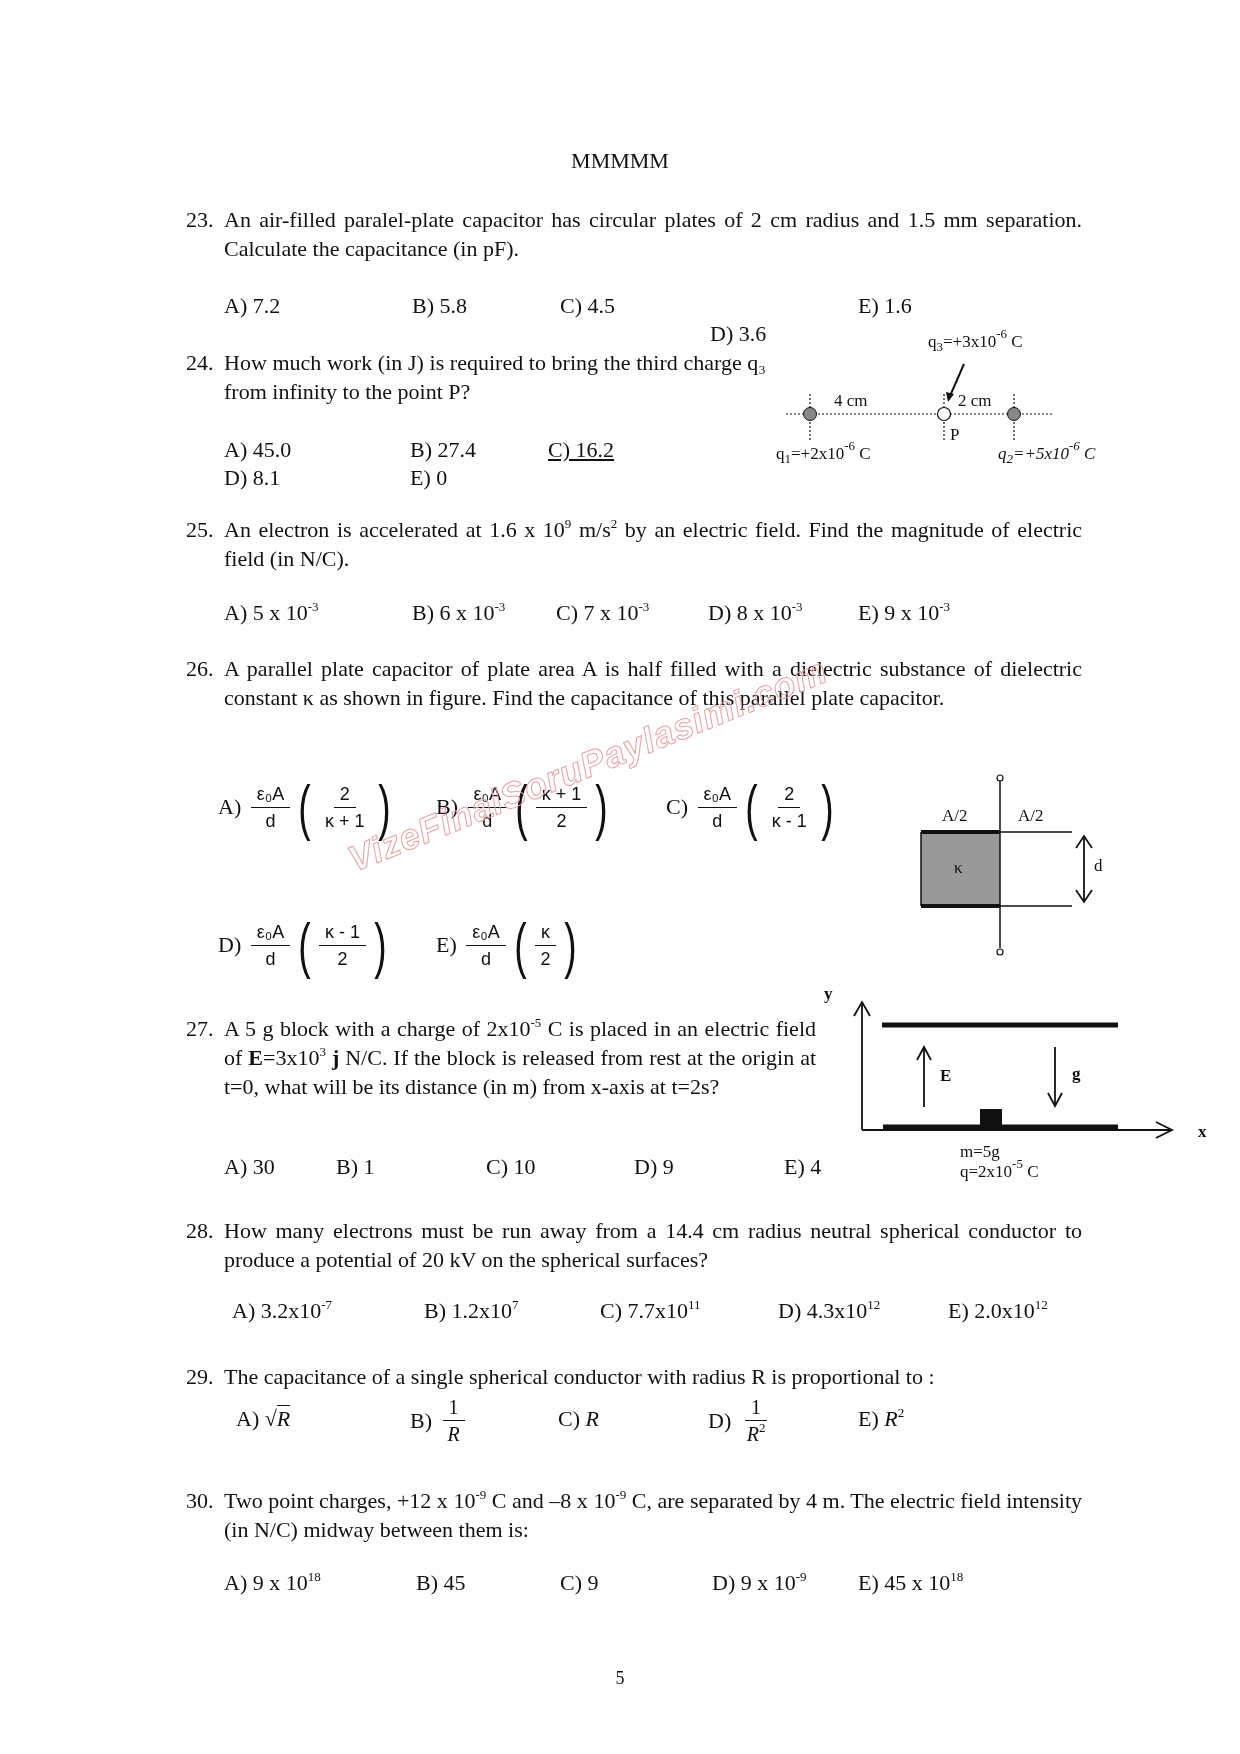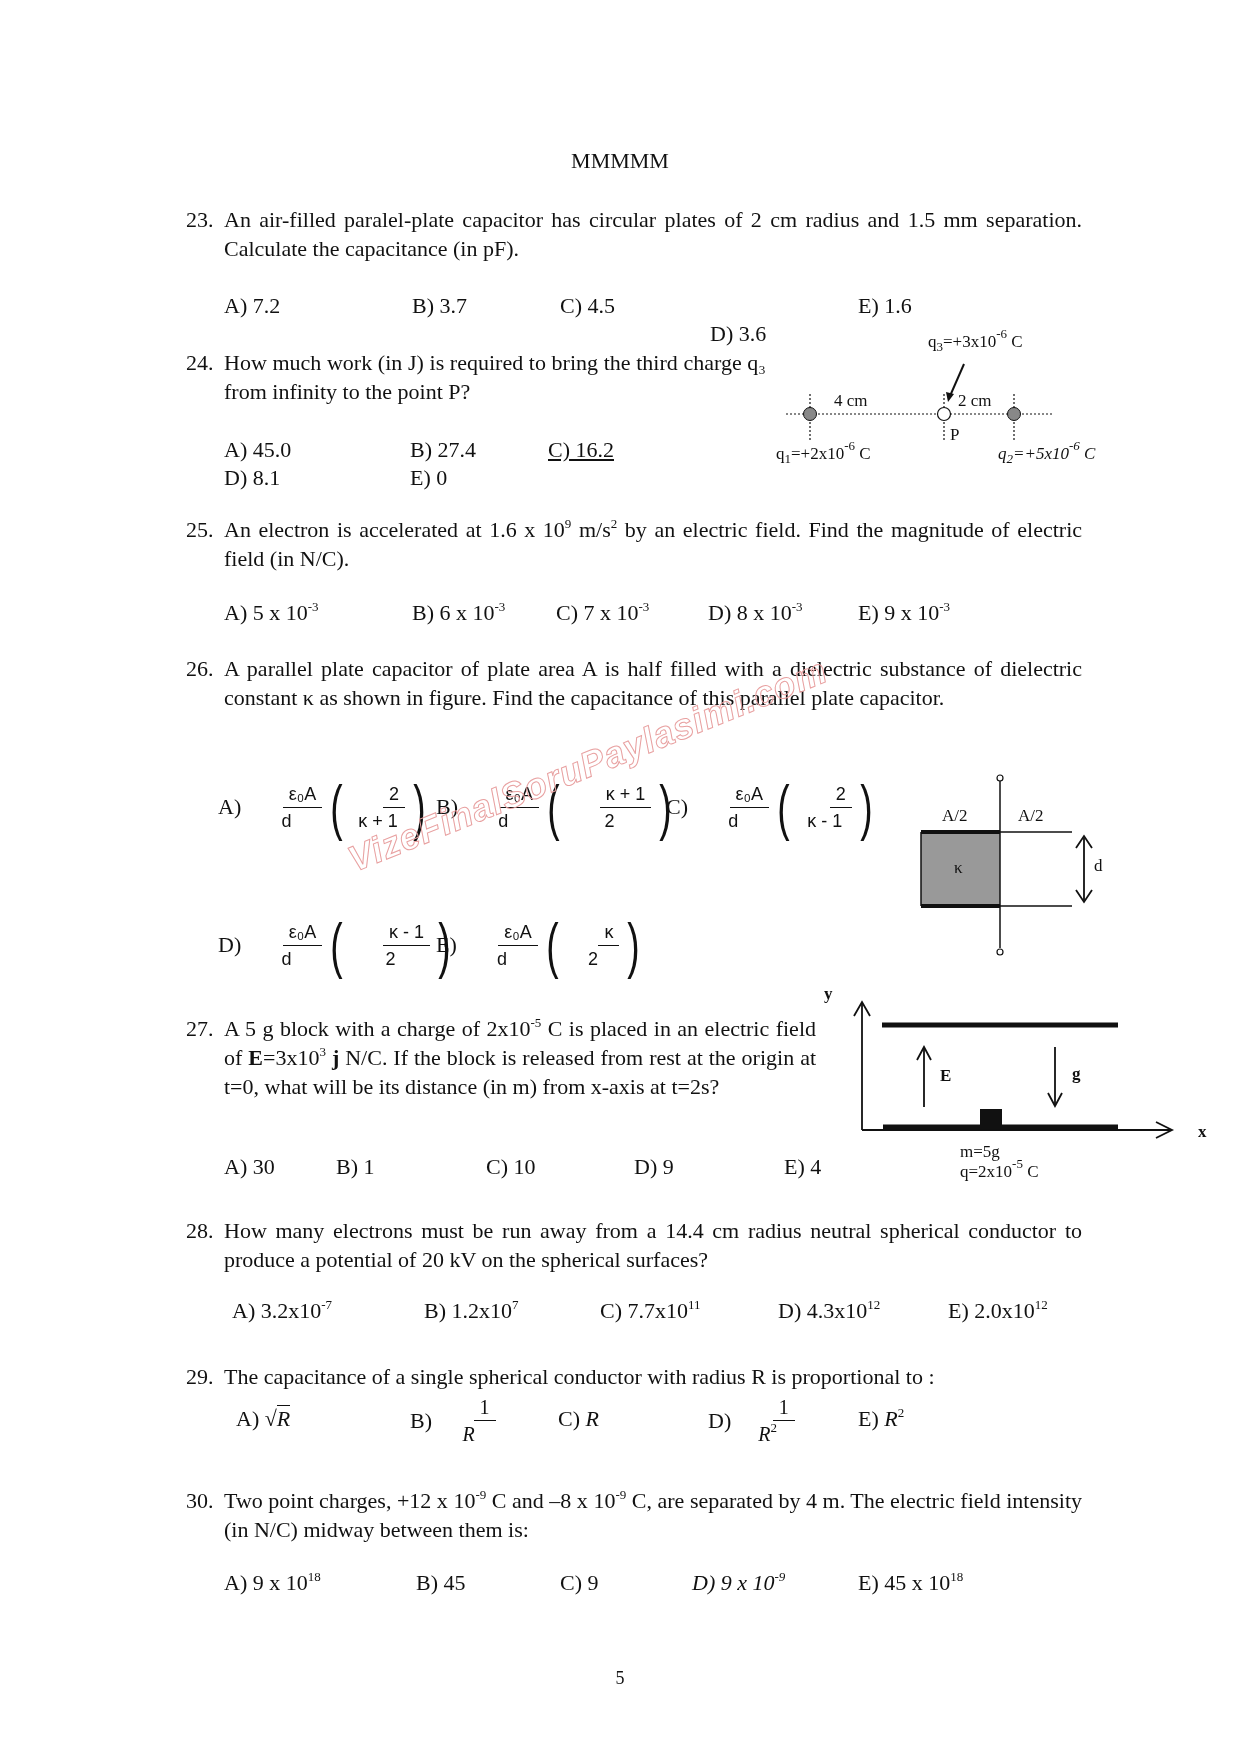--- a/index.html
+++ b/index.html
@@ -7,21 +7,21 @@
            font-family: "Liberation Serif", serif; color: #111; font-size: 22px; }
     .abs { position: absolute; }
     .header { left: 0; width: 1240px; top: 148px; text-align: center; font-size: 22px; }
     .q { position: absolute; left: 186px; width: 896px; line-height: 29px; }
     .qnum { position: absolute; left: 0; top: 0; }
     .qtext { margin-left: 38px; text-align: justify; text-align-last: left; }
     .opt { position: absolute; white-space: nowrap; }
     sup { font-size: 13px; vertical-align: 9px; line-height: 0; }
     sub { font-size: 13px; vertical-align: -4px; line-height: 0; }
     .frac { display: inline-flex; flex-direction: column; align-items: center; vertical-align: middle; margin: 0 4px; }
-    .frac .num { border-bottom: 1px solid #111; padding: 0 6px; line-height: 26px; font-size: 20px; margin-left: 32px; }
+    .frac .num { border-bottom: 1px solid #111; padding: 0 6px; line-height: 26px; font-size: 20px; }
     .frac .den { padding: 0 6px; line-height: 26px; font-size: 20px; }
     .bigp { font-size: 62px; font-weight: 100; transform: scaleX(0.6); line-height: 62px; font-family: "Liberation Sans", sans-serif; }
     .formula { display: inline-flex; align-items: center; vertical-align: middle; font-family: "Liberation Sans", sans-serif; }
     .formula .frac .num, .formula .frac .den { font-family: "Liberation Sans", sans-serif; font-size: 18px; }
     .italic { font-style: italic; }
     .pagenum { left: 0; width: 1240px; top: 1668px; text-align: center; font-size: 18px; }
     .watermark { position: absolute; left: 350px; top: 840px; transform: rotate(-22deg); transform-origin: left center;
                  font-family: "Liberation Sans", sans-serif; font-weight: bold; font-style: italic; font-size: 36px;
                  color: transparent; -webkit-text-stroke: 1px #e8a0a0; letter-spacing: 1px; pointer-events: none; }
     .diag-label { font-family: "Liberation Serif", serif; font-size: 17px; }
@@ -30,21 +30,21 @@
 </head>
 <body>
 
 <div class="abs header">MMMMM</div>
 
 <div class="q" style="top:205px;">
   <span class="qnum">23.</span>
   <div class="qtext">An air-filled  paralel-plate capacitor has circular plates of 2 cm radius and 1.5 mm separation. Calculate the capacitance (in pF).</div>
 </div>
 <span class="opt" style="left:224px;top:293px;">A) 7.2</span>
-<span class="opt" style="left:412px;top:293px;">B) 3.7</span>
+<span class="opt" style="left:412px;top:293px;">B) 5.8</span>
 <span class="opt" style="left:560px;top:293px;">C) 4.5</span>
 <span class="opt" style="left:710px;top:293px;margin-top:28px;">D) 3.6</span>
 <span class="opt" style="left:858px;top:293px;">E) 1.6</span>
 
 <div class="q" style="top:348px;width:580px;">
   <span class="qnum">24.</span>
   <div class="qtext" style="text-align:justify;">How much work (in J) is required to bring the third charge q₃ from infinity to the point P?</div>
 </div>
 <span class="opt" style="left:224px;top:437px;">A)  45.0</span>
 <span class="opt" style="left:410px;top:437px;">B)  27.4</span>
@@ -260,16 +260,16 @@
   <span class="italic">R</span><sup>2</sup>
 </span>
 
 <div class="q" style="top:1486px;">
   <span class="qnum">30.</span>
   <div class="qtext"><span>Two point charges, +12 x 10</span><sup>-9</sup><span> C and –8 x 10</span><sup>-9</sup><span> C, are separated by 4 m. The electric field intensity (in N/C) midway between them is:</span></div>
 </div>
 <span class="opt" style="left:224px;top:1570px;"><span>A) 9 x 10</span><sup>18</sup></span>
 <span class="opt" style="left:416px;top:1570px;"><span>B) 45</span><sup></sup></span>
 <span class="opt" style="left:560px;top:1570px;"><span>C) 9</span><sup></sup></span>
-<span class="opt" style="left:692px;top:1570px;font-style:italic;"><span>D) 9 x 10</span><sup>-9</sup></span>
+<span class="opt" style="left:712px;top:1570px;"><span>D) 9 x 10</span><sup>-9</sup></span>
 <span class="opt" style="left:858px;top:1570px;"><span>E) 45 x 10</span><sup>18</sup></span>
 
 <div class="abs pagenum">5</div>
 
 </body></html>

